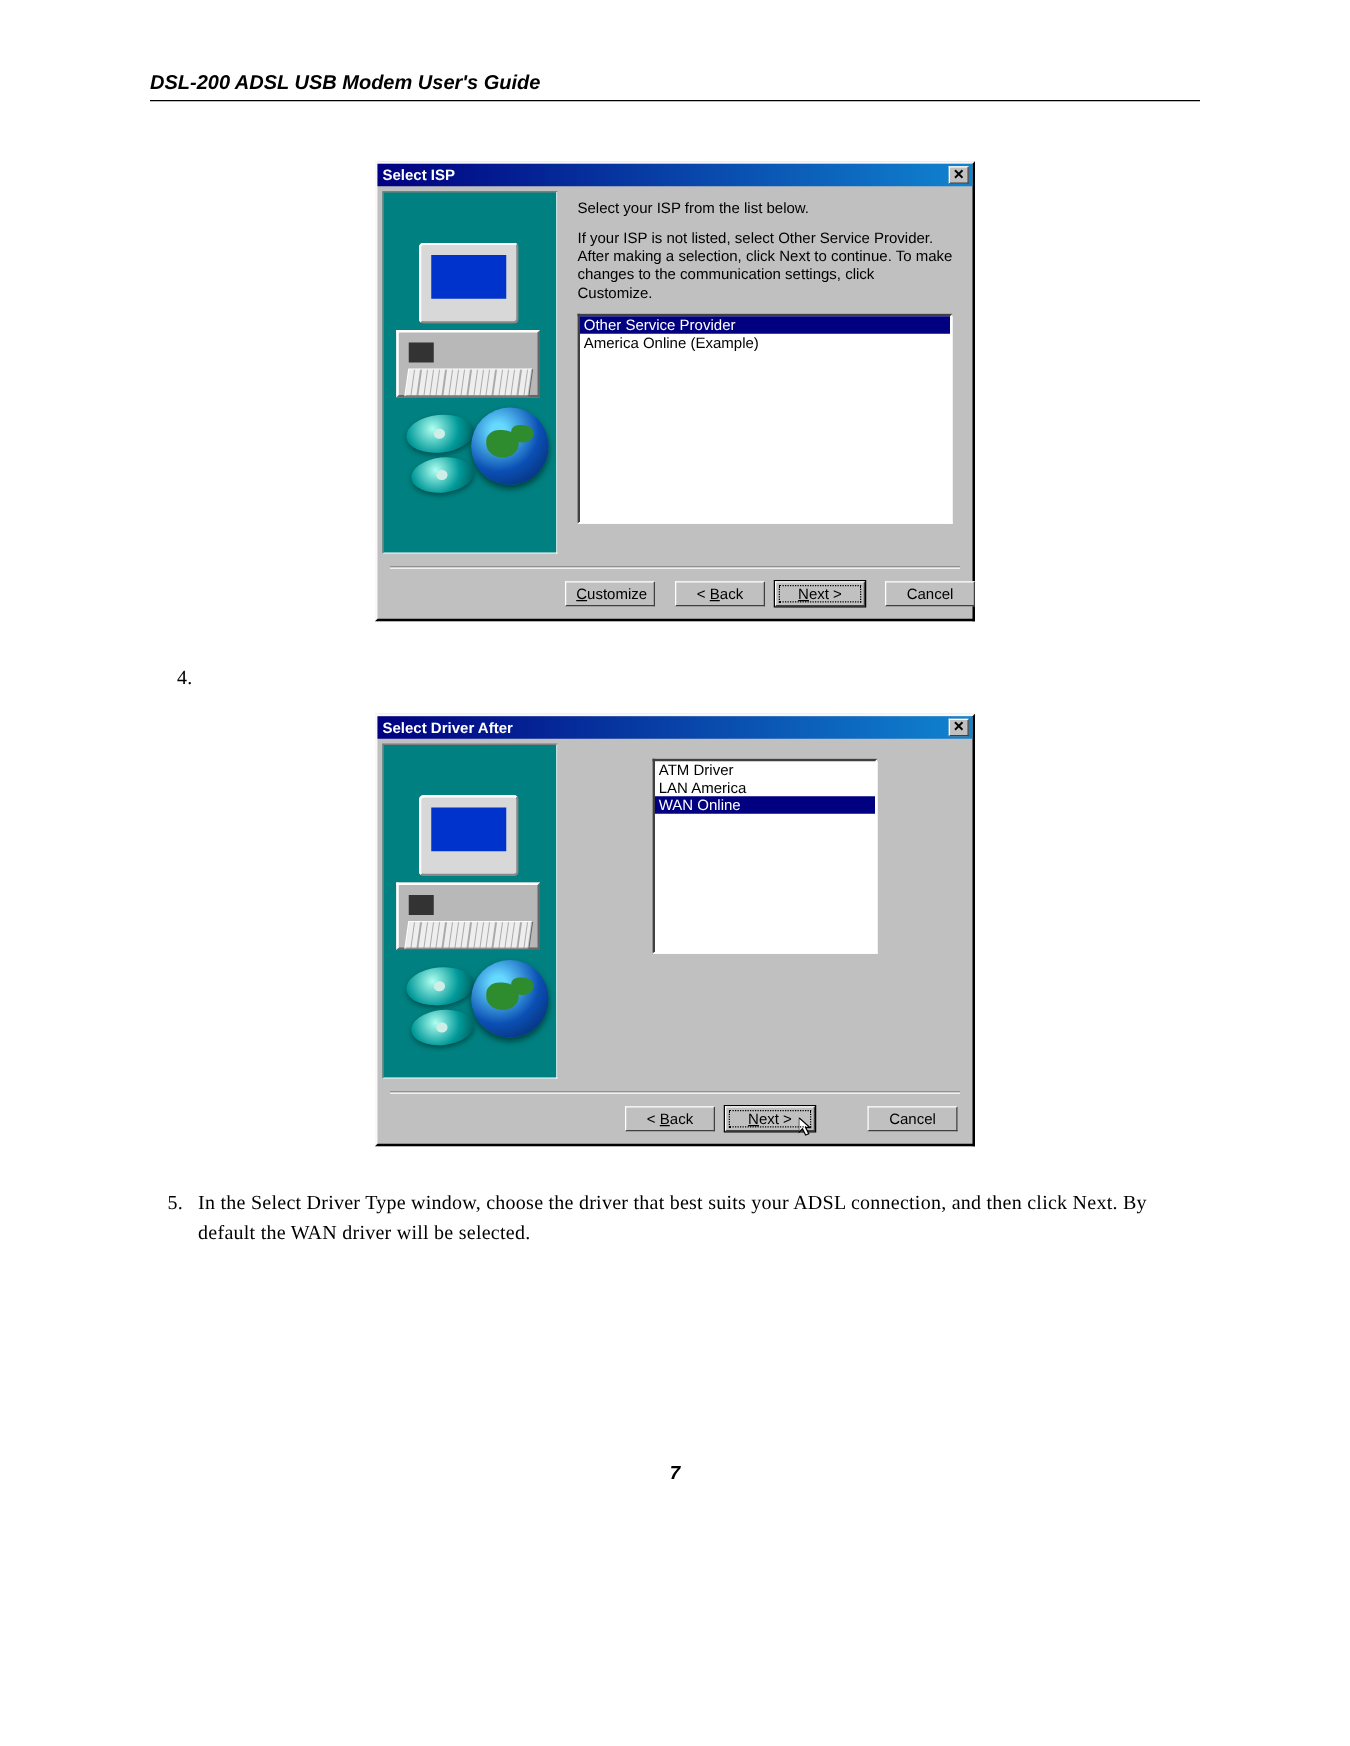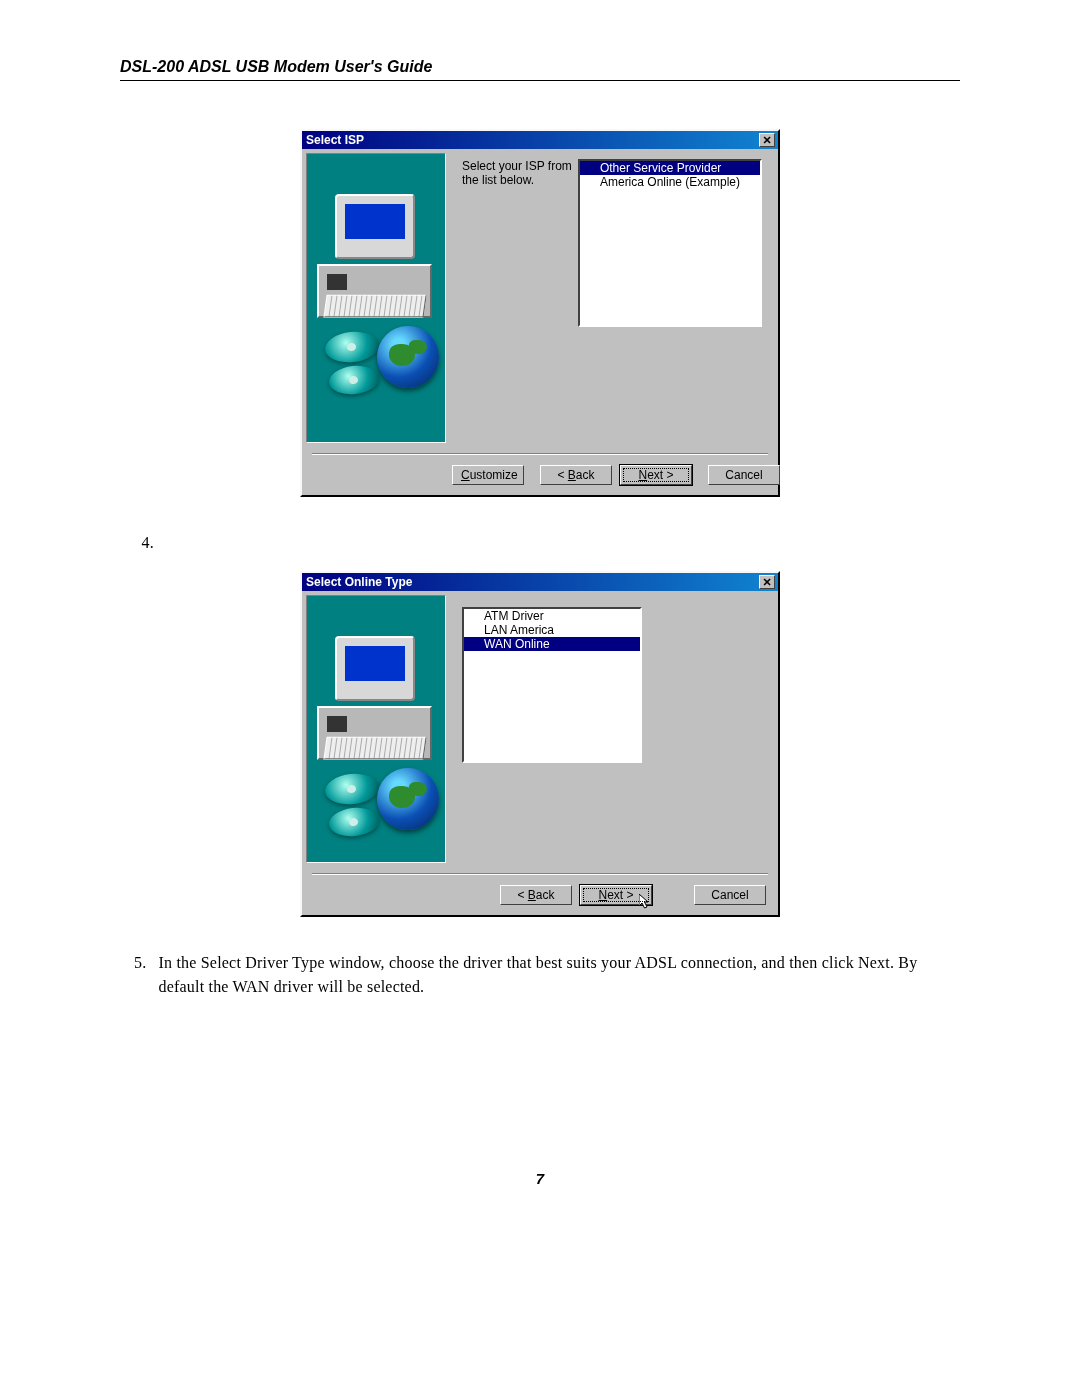--- a/index.html
+++ b/index.html
@@ -140,33 +140,33 @@
   }
   .art-globe:before{
     content:""; position:absolute; left:12px; top:18px; width:26px; height:22px;
     background:#2e8b2e; border-radius:40% 50% 50% 50%;
     box-shadow: 16px -8px 0 -4px #2e8b2e;
   }
 
   .content-col {
     flex: 1;
     padding: 6px 12px 0 16px;
-    display:flex; flex-direction:row;
+    display:flex; flex-direction:column;
   }
   .content-col p { margin-bottom: 10px; line-height:1.2; }
 
   .listbox {
     background:#fff;
     border-top:2px solid #404040;
     border-left:2px solid #404040;
     border-right:2px solid #fff;
     border-bottom:2px solid #fff;
     font-size:12px;
   }
-  .listbox .item{ padding:0 20px; line-height:14px; white-space:nowrap;}
+  .listbox .item{ padding:0 3px; line-height:14px; white-space:nowrap;}
   .listbox .item.selected{ background:#000080; color:#fff;}
   .lb-tall{ height:168px; }
   .lb-wrap-center{ display:flex; justify-content:center; }
   .lb-mid{ width:180px; height:156px; margin-top:6px;}
 
   .sep {
     margin: 6px 10px;
     border-top:1px solid #808080;
     border-bottom:1px solid #fff;
     height:0;
@@ -231,20 +231,21 @@
         <div class="art-base">
             <span class="slot"></span>
           </div>
         <div class="art-kb"></div>
         <div class="art-disc1"></div>
         <div class="art-globe"></div>
         <div class="art-disc2"></div>
       </div>
       <div class="content-col">
         <p>Select your ISP from the list below.</p>
+        <p>If your ISP is not listed, select Other Service Provider.  After making a selection, click Next to continue.  To make changes to the communication settings, click Customize.</p>
         <div class="listbox lb-tall">
           <div class="item selected">Other Service Provider</div>
           <div class="item">America Online (Example)</div>
         </div>
       </div>
     </div>
     <div class="sep"></div>
     <div class="btn-row spread" style="padding-left:150px;">
       <div class="win-btn"><u class="mn">C</u><span></span>ustomize</div>
       <div class="spacer"></div>
@@ -254,21 +255,21 @@
       <div class="win-btn">Cancel</div>
     </div>
   </div>
 
   <div class="instruction">
     <span class="num">4.</span>
   </div>
 
   <div class="dialog">
     <div class="titlebar">
-      <span>Select Online Type</span>
+      <span>Select Driver After</span>
       <div class="tb-close">✕</div>
     </div>
     <div class="dialog-body">
       <div class="sidebar-art short">
         <div class="art-monitor">
             <span class="strip"></span>
           </div>
         <div class="art-base">
             <span class="slot"></span>
           </div>

